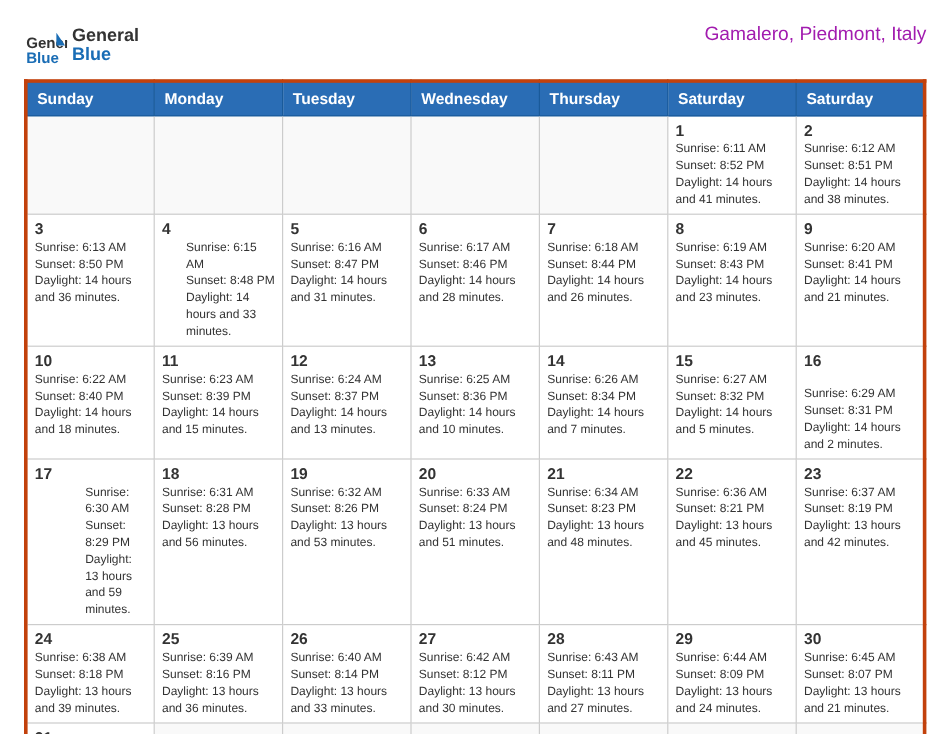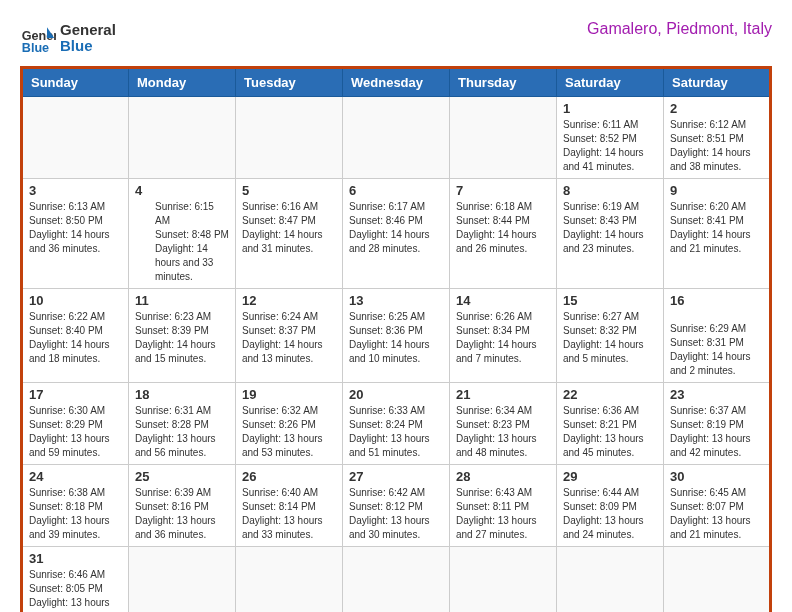--- a/index.html
+++ b/index.html
@@ -215,21 +215,21 @@
         <td>
           <span class="day-number">16</span>
           <div class="day-info" style="white-space: pre-line; margin-top: 14px;">Sunrise: 6:29 AM
 Sunset: 8:31 PM
 Daylight: 14 hours and 2 minutes.</div>
         </td>
       </tr>
       <tr>
         <td>
           <span class="day-number">17</span>
-          <div class="day-info" style="white-space: pre-line;">Sunrise: 6:30 AM
+          <div class="day-info" style="white-space: pre-line; margin-left: 42px;">Sunrise: 6:30 AM
 Sunset: 8:29 PM
 Daylight: 13 hours and 59 minutes.</div>
         </td>
         <td>
           <span class="day-number">18</span>
           <div class="day-info" style="white-space: pre-line;">Sunrise: 6:31 AM
 Sunset: 8:28 PM
 Daylight: 13 hours and 56 minutes.</div>
         </td>
         <td>

